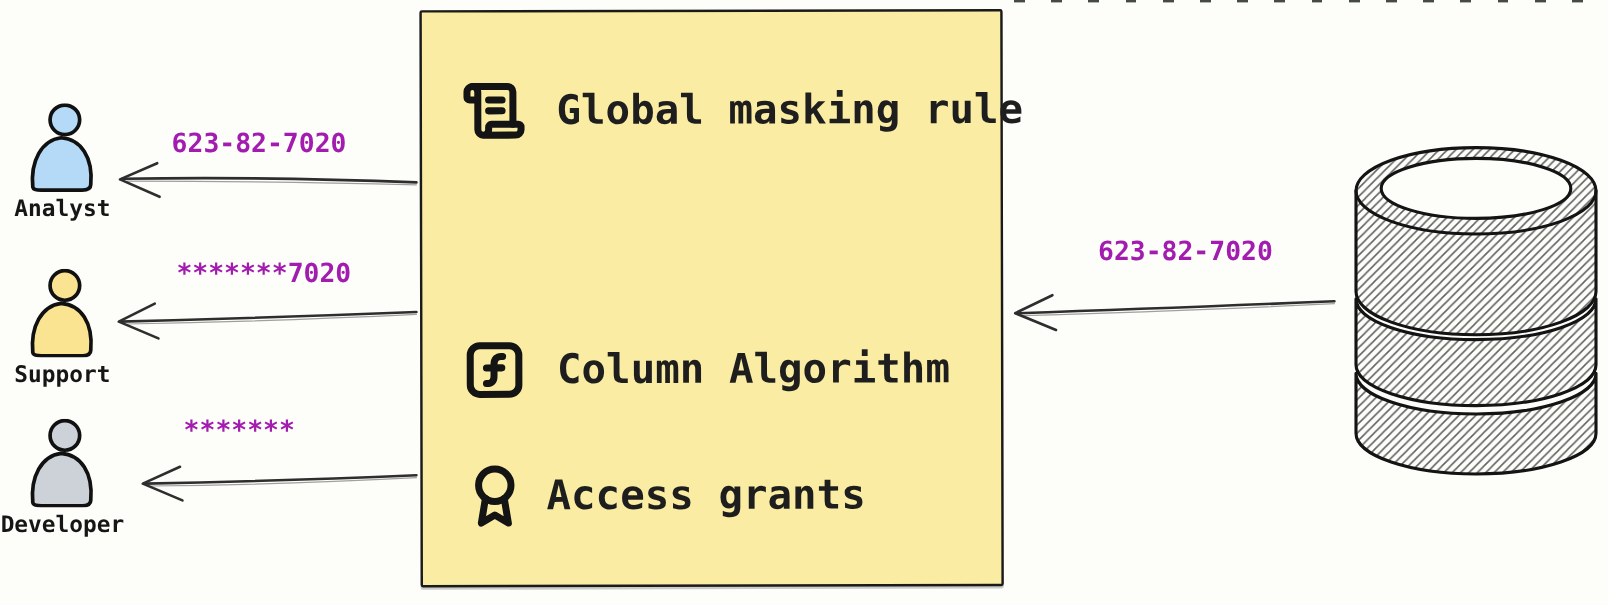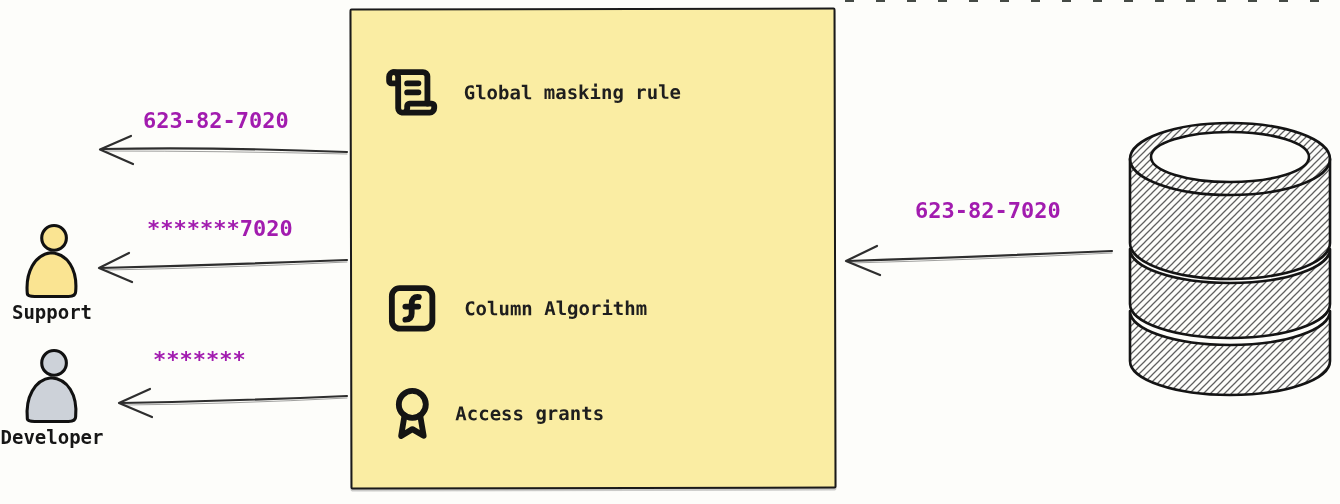--- a/index.html
+++ b/index.html
@@ -72,21 +72,21 @@
     position: absolute;
     left: 33px;
     height: 56px;
     display: flex;
     align-items: center;
     gap: 25px;
   }
   .box-row .row-icon { width: 54px; height: 54px; flex: 0 0 auto; }
   .box-row .row-icon svg { width: 54px; height: 54px; display: block; }
   .row-label {
-    font-size: 19px;
+    font-size: 34px;
     font-weight: bold;
     color: #1e1e1e;
     white-space: nowrap;
   }
   .db-svg { position: absolute; left: 1124px; top: 116px; }
   .stroke-ink { stroke: #141414; fill: none; stroke-linecap: round; stroke-linejoin: round; }
 </style>
 </head>
 <body>
 
@@ -116,20 +116,29 @@
       </g>
 
       <g>
         <path d="M1112,251 Q970,257 848,261"></path>
         <path d="M1112,253 Q972,260 852,263" stroke-width="1" opacity="0.45"></path>
         <path d="M877,246 L846,261 L880,275"></path>
       </g>
     </g>
   </svg>
 
+  <div class="person" style="left:14px; top:86px;">
+    <svg width="64" height="74" viewBox="0 0 62 72">
+      <g stroke="#111111" stroke-width="3" stroke-linejoin="round" fill="#B5DAF8">
+        <circle cx="33" cy="13.5" r="12"></circle>
+        <path d="M7,68 C5,47 14,30 30,28 C46,29 56,44 54,66 C54,69.5 51,70.5 47,70.5 L14,70.5 C10,70.5 7.3,69.6 7,68 Z"></path>
+      </g>
+    </svg>
+    <div class="person-label">Analyst</div>
+  </div>
 
   <div class="person" style="left:14px; top:224px;">
     <svg width="64" height="74" viewBox="0 0 62 72">
       <g stroke="#111111" stroke-width="3" stroke-linejoin="round" fill="#FAE492">
         <circle cx="33" cy="13.5" r="12"></circle>
         <path d="M7,68 C5,47 14,30 30,28 C46,29 56,44 54,66 C54,69.5 51,70.5 47,70.5 L14,70.5 C10,70.5 7.3,69.6 7,68 Z"></path>
       </g>
     </svg>
     <div class="person-label">Support</div>
   </div>

